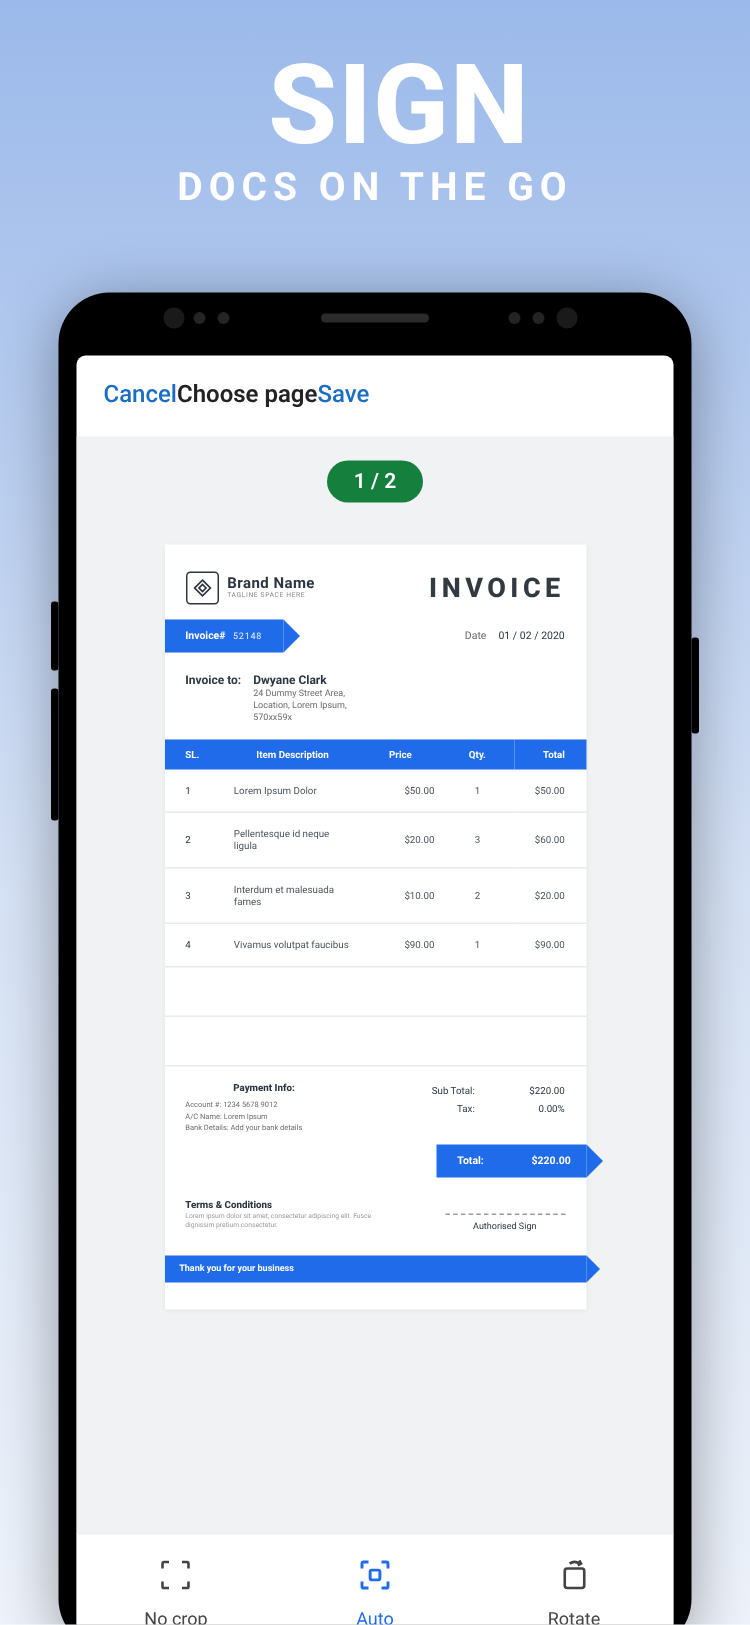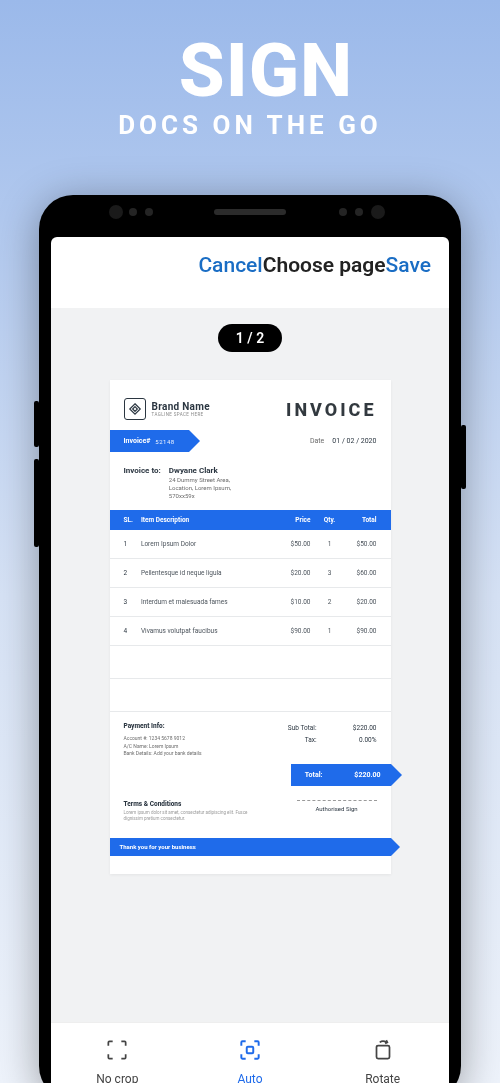--- a/index.html
+++ b/index.html
@@ -60,36 +60,36 @@
   .screen {
     position:absolute;
     top:42px; left:12px; right:12px; bottom:0;
     background:#fff;
     border-radius: 6px 6px 0 0;
     display:flex; flex-direction:column;
     overflow:hidden;
   }
   
   .app-header {
-    display:flex; align-items:center; justify-content:flex-end;
-    padding: 16px 18px 31px;
-    font-size:21px;
+    display:flex; align-items:center; justify-content:flex-start;
+    padding: 16px 18px 19px;
+    font-size:16px;
   }
   .app-header .title { font-weight:600; color:#222; }
   .app-header .link { color:#1a6dc4; font-weight:500; }
   
   .canvas {
     flex:1;
     background:#f1f2f3;
     display:flex; flex-direction:column; align-items:center;
     padding: 16px 12px 6px;
     position:relative;
   }
   .badge {
-    background:#000000; color:#fff;
+    background:#15803d; color:#fff;
     padding:6px 18px; border-radius:20px;
     font-size:14px; font-weight:600;
     margin-bottom:28px;
   }
   
   .doc {
     width: 281px;
     background:#fff;
     padding: 18px 0 18px;
     box-shadow: 0 1px 3px rgba(0,0,0,.06);
@@ -129,42 +129,42 @@
   .bar .num{ font-size:6px; font-weight:400; color:#e9f1ff; letter-spacing:.5px;}
   .date { font-size:7px; color:#6a6a6a; display:flex; gap:8px; align-items:flex-end; padding-right:14px;}
   .date .dv{ color:#2b3641; }
   .addr { padding:14px 14px 10px; display:flex; gap:8px; }
   .addr .lbl{ font-weight:700; font-size:8px;}
   .addr .name{ font-weight:700; font-size:8px;}
   .addr .lines{ font-size:6px; color:#6d6d6d; line-height:1.35; margin-top:1px;}
   table.items { width:100%; border-collapse:collapse; font-size:6.5px;}
   table.items th {
     background:#1f6bea; color:#fff; text-align:left;
-    padding:6px 4px; font-weight:700;
+    padding:6px 19px; font-weight:700;
   }
   table.items th.r, table.items td.r{ text-align:right;}
   table.items th.c, table.items td.c{ text-align:center;}
   table.items td{
     padding:10px 4px; border-bottom:1px solid #e7e9eb; color:#4c545c;
   }
   table.items td.sl{ color:#2b3641;}
   table.items tbody tr.empty td{ padding:16px 4px;}
   .under {
     display:flex; justify-content:space-between;
     padding:10px 14px 0;
   }
   .payinfo{ font-size:5px; color:#6d6d6d; line-height:1.5;}
-  .payinfo .h{ font-size:6.5px; font-weight:800; color:#2b3641; margin-bottom:3px;}
+  .payinfo .h{ font-size:6.5px; font-weight:800; color:#2b3641; margin-bottom:3px;margin-left:32px;}
   .totals { font-size:6.5px; color:#2b3641; }
   .totals .row{ display:flex; justify-content:flex-end; gap:18px; padding:2px 0;}
   .totals .row .v{ min-width:42px; text-align:right;}
   .grand { display:flex; justify-content:flex-end; margin-top:6px;}
   .grand .arrow{ gap:16px; padding-right:10px;}
   .grand .arrow .v{ min-width:42px; text-align:right;}
-  .terms { padding:14px 14px 0; display:flex; justify-content:space-between; }
+  .terms { padding:14px 14px 0; display:flex; justify-content:space-between; align-items:flex-end;}
   .terms .h{ font-size:6.5px; font-weight:800;}
   .terms .tt{ font-size:4.5px; color:#9a9a9a; line-height:1.35; margin-top:2px; max-width:140px;}
   .authsig{ font-size:6px; color:#2b3641; border-top:1px dashed #9a9a9a; padding-top:4px; width:80px; text-align:center;}
   .thanks{ margin-top:16px; }
   
   .tabbar {
     height:78px; background:#fff; border-top:1px solid #eee;
     display:flex; justify-content:space-around; align-items:center;
     font-size:12px; color:#444;
   }

